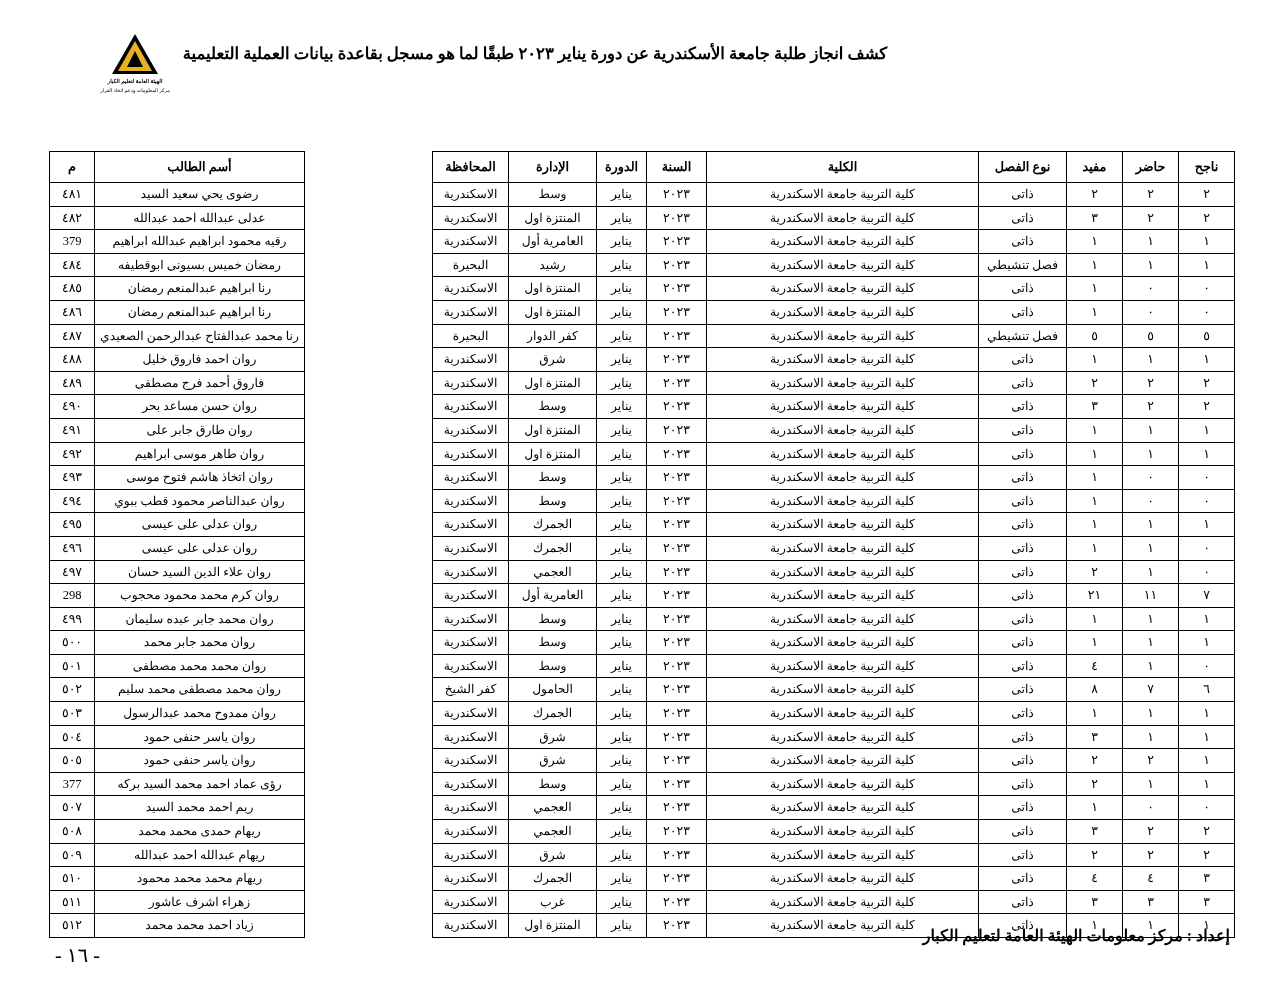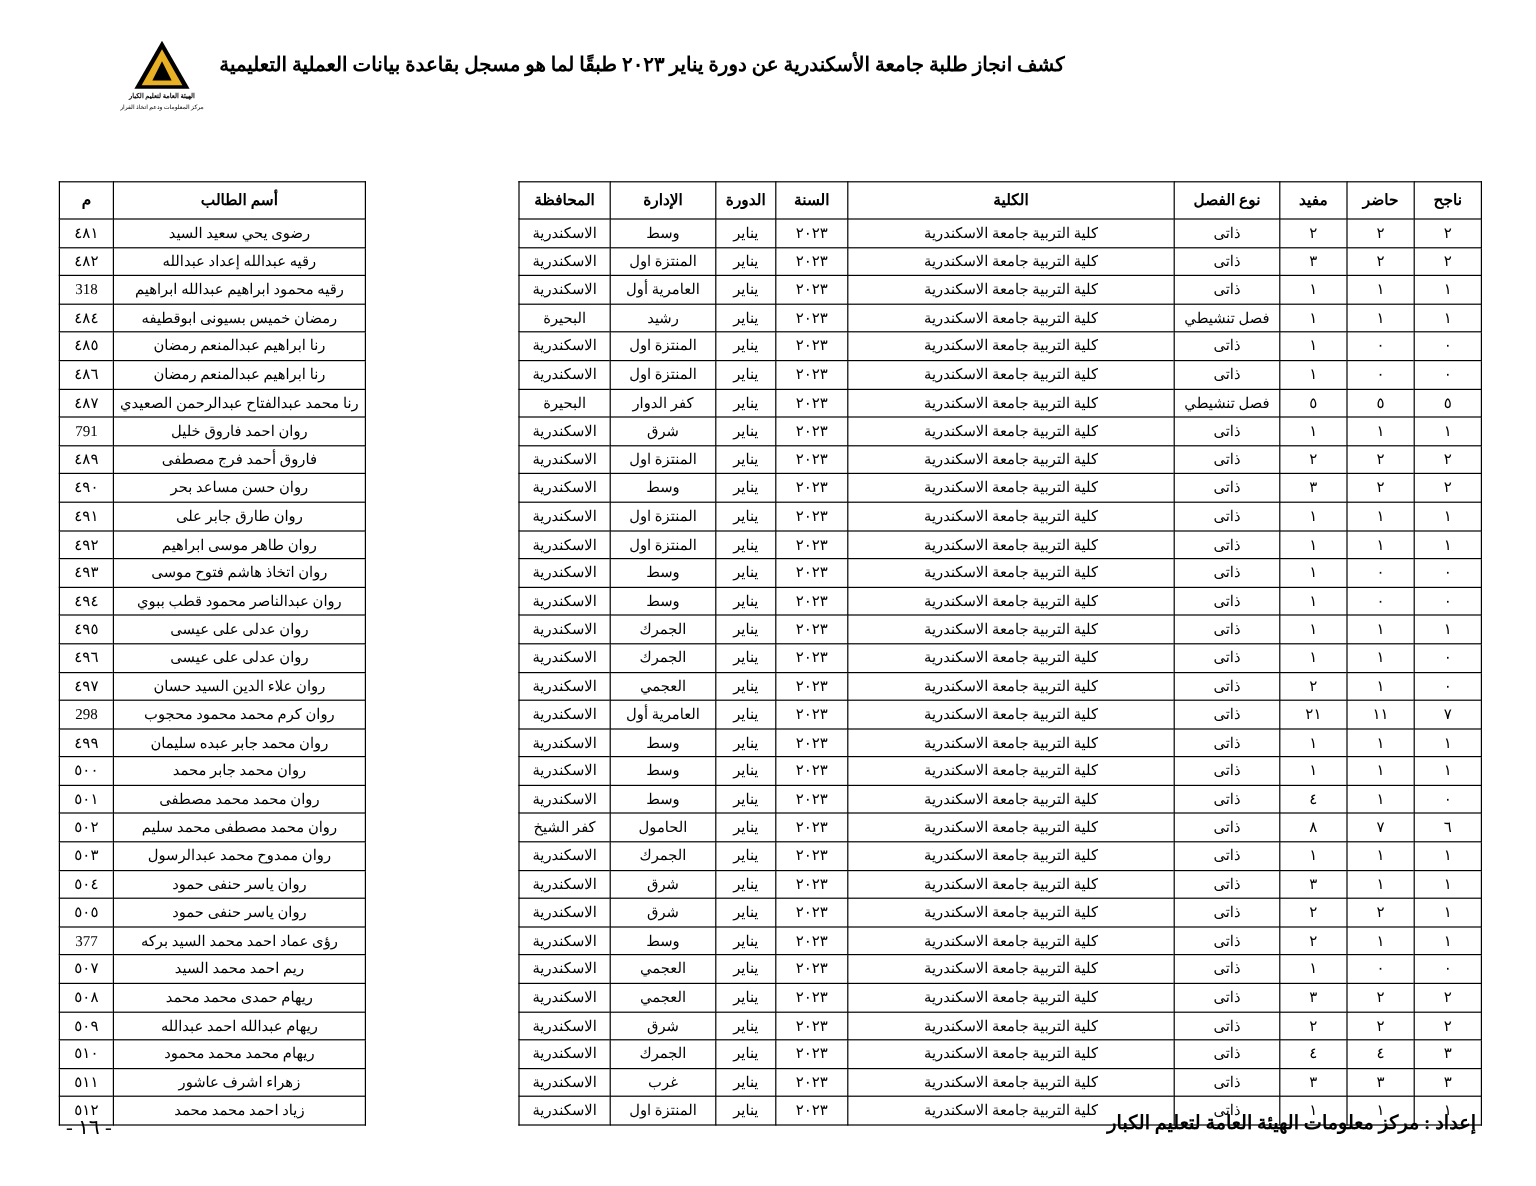--- a/index.html
+++ b/index.html
@@ -149,22 +149,22 @@
   .footer-prepared {
     position: absolute;
     right: 50px;
     top: 0;
     font-size: 16px;
     font-weight: bold;
   }
   .footer-page {
     position: absolute;
     left: 55px;
-    top: 3px;
-    font-size: 17px;
+    top: 17px;
+    font-size: 20px;
   }
 </style>
 </head>
 <body>
 
 <div class="page">
 
   <div class="header">
     <div class="header-title">كشف انجاز طلبة جامعة الأسكندرية عن دورة يناير ٢٠٢٣ طبقًا لما هو مسجل بقاعدة بيانات العملية التعليمية</div>
     <div class="logo-wrap">
@@ -229,36 +229,36 @@
             <td class="num-cell">٢</td>
             <td class="num-cell">٢</td>
             <td class="num-cell">٣</td>
             <td>ذاتى</td>
             <td>كلية التربية جامعة الاسكندرية</td>
             <td class="num-cell">٢٠٢٣</td>
             <td>يناير</td>
             <td>المنتزة اول</td>
             <td>الاسكندرية</td>
             <td class="gap"></td>
-            <td class="name-cell">رقيه عبدالله إعداد عبدالله</td>
+            <td class="name-cell">عدلى عبدالله احمد عبدالله</td>
             <td class="num-cell">٤٨٢</td>
           </tr>
           <tr>
             <td class="num-cell">١</td>
             <td class="num-cell">١</td>
             <td class="num-cell">١</td>
             <td>ذاتى</td>
             <td>كلية التربية جامعة الاسكندرية</td>
             <td class="num-cell">٢٠٢٣</td>
             <td>يناير</td>
             <td>العامرية أول</td>
             <td>الاسكندرية</td>
             <td class="gap"></td>
             <td class="name-cell">رقيه محمود ابراهيم عبدالله ابراهيم</td>
-            <td class="num-cell">318</td>
+            <td class="num-cell">379</td>
           </tr>
           <tr>
             <td class="num-cell">١</td>
             <td class="num-cell">١</td>
             <td class="num-cell">١</td>
             <td>فصل تنشيطي</td>
             <td>كلية التربية جامعة الاسكندرية</td>
             <td class="num-cell">٢٠٢٣</td>
             <td>يناير</td>
             <td>رشيد</td>
@@ -314,21 +314,21 @@
             <td class="num-cell">١</td>
             <td class="num-cell">١</td>
             <td>ذاتى</td>
             <td>كلية التربية جامعة الاسكندرية</td>
             <td class="num-cell">٢٠٢٣</td>
             <td>يناير</td>
             <td>شرق</td>
             <td>الاسكندرية</td>
             <td class="gap"></td>
             <td class="name-cell">روان احمد فاروق خليل</td>
-            <td class="num-cell">791</td>
+            <td class="num-cell">٤٨٨</td>
           </tr>
           <tr>
             <td class="num-cell">٢</td>
             <td class="num-cell">٢</td>
             <td class="num-cell">٢</td>
             <td>ذاتى</td>
             <td>كلية التربية جامعة الاسكندرية</td>
             <td class="num-cell">٢٠٢٣</td>
             <td>يناير</td>
             <td>المنتزة اول</td>

